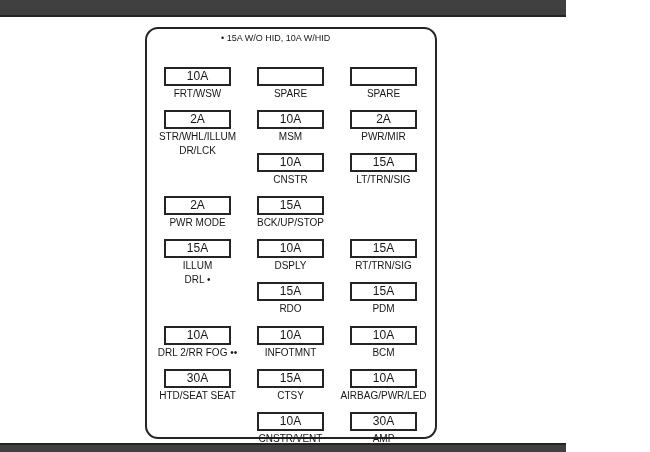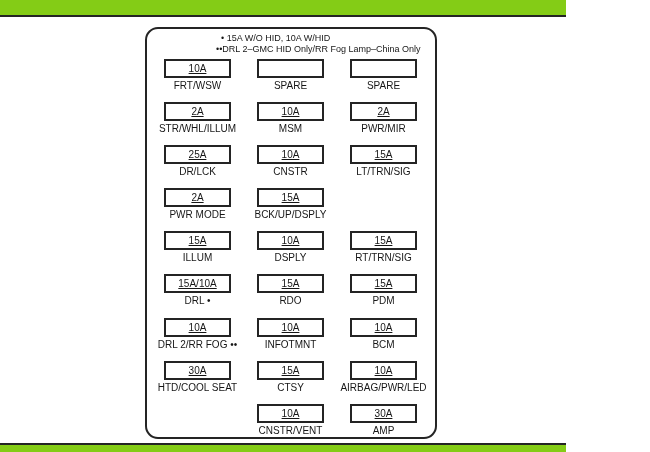--- a/index.html
+++ b/index.html
@@ -1,18 +1,18 @@
 <!DOCTYPE html>
 <html><head>
 <meta charset="utf-8">
 <style>
   html, body { margin:0; padding:0; background:#ffffff; }
   .stage {
     position:relative; width:566px; height:452px; overflow:hidden;
-    background:#84cc16;
+    background:#404040;
     font-family:"Liberation Sans", sans-serif;
     color:#161616;
   }
   
   .outer-frame {
     position:absolute; left:-8px; top:15px; width:598px; height:430px;
     border:2px solid var(--line, #242424); box-sizing:border-box;
     background:#ffffff;
   }
   
@@ -27,40 +27,39 @@
   }
   .legend-line-1 { padding-left:5px; }
   .grid {
     position:absolute; left:4px; top:28px; width:284px;
   }
   .fuse-row { display:flex; height:43.1px; }
   .fuse-cell {
     width:93px; display:flex; flex-direction:column; align-items:center;
   }
   .fuse-box {
-    margin-top:2px; width:67px; height:19px;
+    margin-top:10px; width:67px; height:19px;
     border:2px solid var(--line, #242424); box-sizing:border-box;
     background:#ffffff;
     display:flex; align-items:center; justify-content:center;
-    font-size:10px; line-height:15px;text-decoration:underline;
+    font-size:12px; line-height:15px;
   }
   .fuse-label {
     margin-top:2px; font-size:10px; line-height:11px;
     white-space:nowrap; text-align:right;
   }
 </style>
 </head>
 <body>
 
 <div class="stage" style="--line: #242424;">
   <div class="outer-frame"></div>
   <div class="panel">
     <div class="legend">
       <div class="legend-line-1">• 15A W/O HID, 10A W/HID</div>
-      <div class="legend-line-2">••DRL 2–GMC HID Only/RR Fog Lamp–China Only</div>
     </div>
     <div class="grid" id="fuse-grid">
         <div class="fuse-row">
           <div class="fuse-cell">
             <div class="fuse-box">
               <span>10A</span>
             </div>
             <div class="fuse-label">FRT/WSW</div>
           </div>
           <div class="fuse-cell">
@@ -91,23 +90,20 @@
           </div>
           <div class="fuse-cell">
             <div class="fuse-box">
               <span>2A</span>
             </div>
             <div class="fuse-label">PWR/MIR</div>
           </div>
         </div>
         <div class="fuse-row">
           <div class="fuse-cell">
-            <div class="fuse-box">
-              <span>25A</span>
-            </div>
             <div class="fuse-label">DR/LCK</div>
           </div>
           <div class="fuse-cell">
             <div class="fuse-box">
               <span>10A</span>
             </div>
             <div class="fuse-label">CNSTR</div>
           </div>
           <div class="fuse-cell">
             <div class="fuse-box">
@@ -120,21 +116,21 @@
           <div class="fuse-cell">
             <div class="fuse-box">
               <span>2A</span>
             </div>
             <div class="fuse-label">PWR MODE</div>
           </div>
           <div class="fuse-cell">
             <div class="fuse-box">
               <span>15A</span>
             </div>
-            <div class="fuse-label">BCK/UP/DSPLY</div>
+            <div class="fuse-label">BCK/UP/STOP</div>
           </div>
         </div>
         <div class="fuse-row">
           <div class="fuse-cell">
             <div class="fuse-box">
               <span>15A</span>
             </div>
             <div class="fuse-label">ILLUM</div>
           </div>
           <div class="fuse-cell">
@@ -145,23 +141,20 @@
           </div>
           <div class="fuse-cell">
             <div class="fuse-box">
               <span>15A</span>
             </div>
             <div class="fuse-label">RT/TRN/SIG</div>
           </div>
         </div>
         <div class="fuse-row">
           <div class="fuse-cell">
-            <div class="fuse-box">
-              <span>15A/10A</span>
-            </div>
             <div class="fuse-label">DRL •</div>
           </div>
           <div class="fuse-cell">
             <div class="fuse-box">
               <span>15A</span>
             </div>
             <div class="fuse-label">RDO</div>
           </div>
           <div class="fuse-cell">
             <div class="fuse-box">
@@ -188,21 +181,21 @@
               <span>10A</span>
             </div>
             <div class="fuse-label">BCM</div>
           </div>
         </div>
         <div class="fuse-row">
           <div class="fuse-cell">
             <div class="fuse-box">
               <span>30A</span>
             </div>
-            <div class="fuse-label">HTD/COOL SEAT</div>
+            <div class="fuse-label">HTD/SEAT SEAT</div>
           </div>
           <div class="fuse-cell">
             <div class="fuse-box">
               <span>15A</span>
             </div>
             <div class="fuse-label">CTSY</div>
           </div>
           <div class="fuse-cell">
             <div class="fuse-box">
               <span>10A</span>

